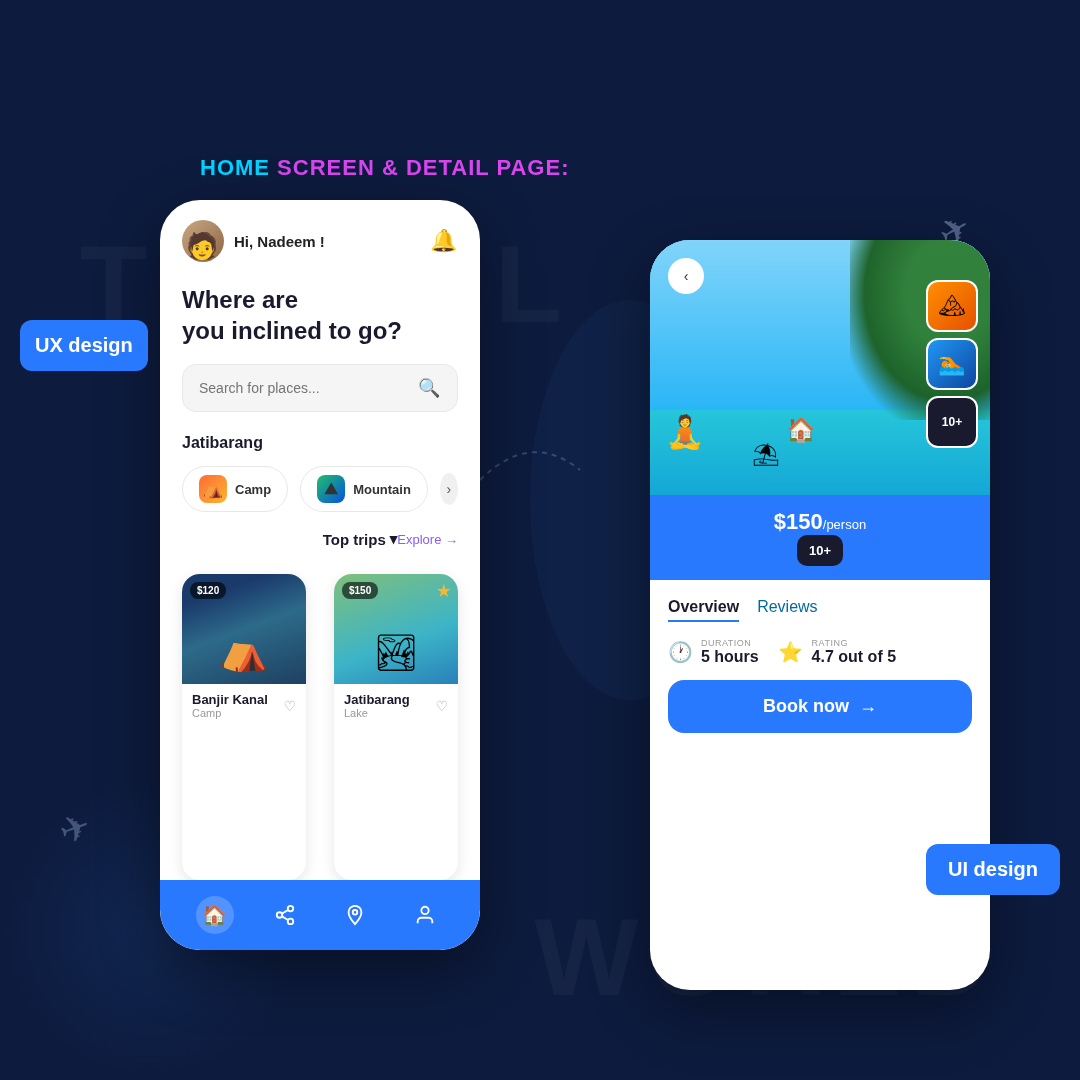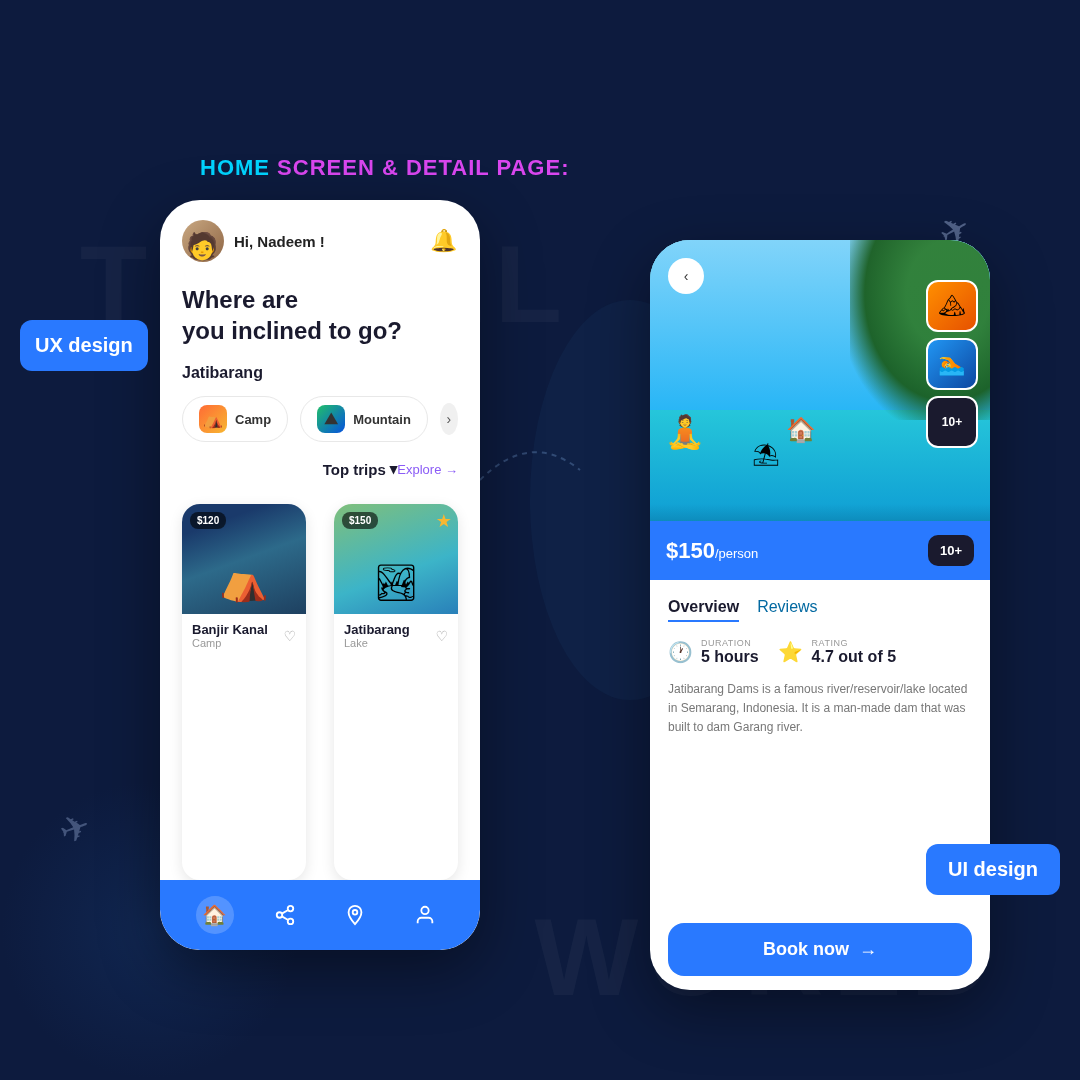--- a/index.html
+++ b/index.html
@@ -492,20 +492,21 @@
     .price-row {
       position: absolute;
       bottom: 0;
       left: 0;
       right: 0;
       background: #2979ff;
       padding: 14px 16px;
       display: flex;
       align-items: center;
       justify-content: space-between;
+      flex-direction: column;
     }
     .price-text {
       font-size: 22px;
       font-weight: 800;
       color: white;
     }
     .per-person {
       font-size: 13px;
       font-weight: 400;
     }
@@ -638,20 +639,24 @@
         <span class="greet-text">Hi, Nadeem !</span>
       </div>
       <div class="bell-icon">🔔</div>
     </div>
 
     <div class="headline">
       <span>Where are</span><br>
       <span>you inclined to go?</span>
     </div>
 
+    <div class="search-bar">
+      <input type="text" placeholder="Search for places..." style="">
+      <div class="search-icon-btn">🔍</div>
+    </div>
 
     <div class="categories-title">Jatibarang</div>
     <div class="categories-row">
       <div class="category-chip">
         <div class="category-icon cat-camp">⛺</div>
         <span>Camp</span>
       </div>
       <div class="category-chip">
         <div class="category-icon cat-mountain">⛰</div>
         <span>Mountain</span>
@@ -779,21 +784,20 @@
       </div>
       <div class="stat-item">
         <div class="stat-icon stat-icon-star">⭐</div>
         <div>
           <div class="stat-label">RATING</div>
           <div class="stat-value">4.7 out of 5</div>
         </div>
       </div>
     </div>
 
-    <div class="description">Jatibarang Dams is a famous river/reservoir/lake located in Semarang, Indonesia. It is a man-made dam that was built to dam Garang river.</div>
 
     <button class="book-btn">
       <span>Book now</span>
       <span>→</span>
     </button>
 
   </div>
 </div>
 
 </body></html>

